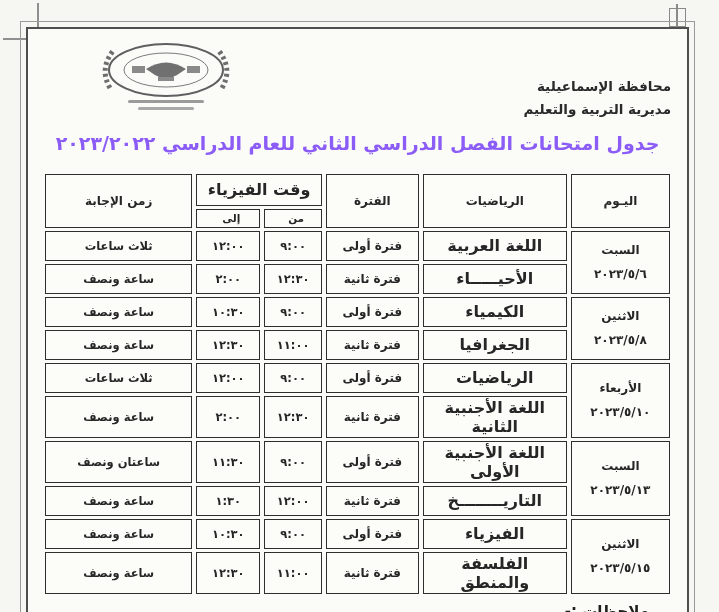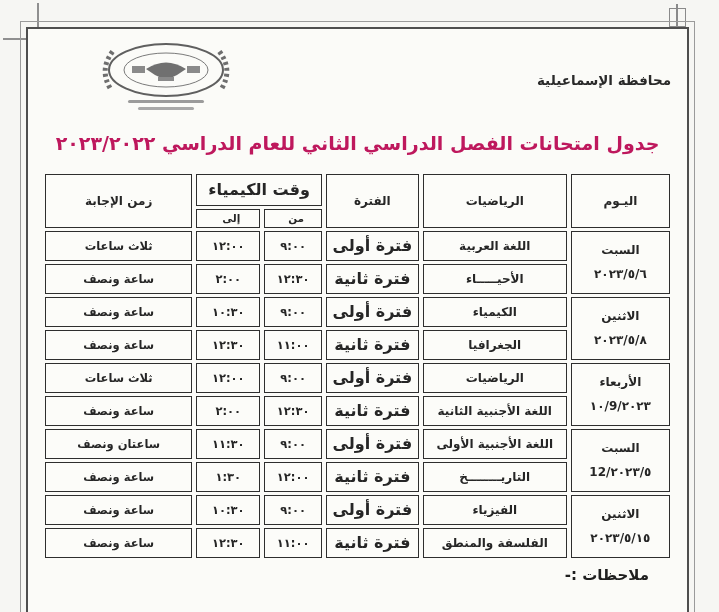--- a/index.html
+++ b/index.html
@@ -25,41 +25,41 @@
     position:absolute;right:33px;top:8px;width:15px;height:17px;
     border:1.5px solid #8a8a8a;background:transparent;
   }
   .mark-tr::after{
     content:"";position:absolute;left:6px;top:-5px;width:1.5px;height:26px;background:#8a8a8a;
   }
 
   .content{padding:5px 10px 0 10px;}
 
   
-  .doc-header{display:flex;direction:rtl;align-items:center;padding:6px 6px 0 0;}
+  .doc-header{display:flex;direction:rtl;align-items:flex-end;padding:6px 6px 0 0;}
   .org-lines{text-align:right;font-size:13.5px;font-weight:700;line-height:1.65;color:#2a2a2a;}
   .logo{margin-inline-start:auto;margin-inline-end:52px;margin-top:0;}
 
   .title-block{direction:rtl;text-align:center;font-weight:700;font-size:19px;
-    line-height:2.15;margin-top:3px;color:#be185d;letter-spacing:0;}
+    line-height:2.15;margin-top:3px;color:#8b5cf6;letter-spacing:0;}
 
   
   table.sched{
     width:calc(100% - 6px);margin:7px auto 0;direction:rtl;
     border-collapse:separate;border-spacing:4px 3px;table-layout:fixed;
   }
   .sched th,.sched td{
     border:1.6px solid #2e2e2e;background:#fcfcf9;text-align:center;
     vertical-align:middle;padding:1px 2px;color:#262626;overflow:hidden;
   }
   .sched th.main{font-size:12px;font-weight:700;height:46px;}
   .sched th.time-head{font-size:16px;font-weight:700;height:28px;}
   .sched th.sub{font-size:10.5px;font-weight:700;height:15px;padding-left:8px;}
-  .sched td{font-size:16px;font-weight:700;height:26px;}
-  .sched td.subj{font-size:12px;}
+  .sched td{font-size:12px;font-weight:700;height:26px;}
+  .sched td.subj{font-size:16px;}
   .sched td.dur{font-size:11.5px;}
   .sched td.day{line-height:2.0;font-size:12px;}
   .sched td.time{font-size:11.5px;margin-left:43px;}
 
   .notes{direction:rtl;text-align:right;font-weight:700;font-size:15px;
     padding:5px 28px 0 0;color:#1f1f1f;}
 </style>
 </head>
 <body>
 
@@ -68,20 +68,21 @@
   <div class="cropmark mark-tl-v"></div>
   <div class="cropmark mark-tl-h"></div>
   <div class="mark-tr"></div>
 
   <div class="frame">
     <div class="content">
 
       <div class="doc-header">
         <div class="org-lines">
           <div>محافظة الإسماعيلية</div>
+          <div>مديرية التربية والتعليم</div>
         </div>
         <div class="logo">
           <svg width="152" height="76" viewBox="0 0 152 76" aria-hidden="true">
             <ellipse cx="76" cy="30" rx="57" ry="26" fill="none" stroke="#5f5f5f" stroke-width="2"></ellipse>
             <ellipse cx="76" cy="30" rx="42" ry="17" fill="none" stroke="#7a7a7a" stroke-width="1"></ellipse>
             <path d="M20,48 Q9,29 23,11" stroke="#6e6e6e" stroke-width="5" stroke-dasharray="3 3" fill="none"></path>
             <path d="M132,48 Q143,29 129,11" stroke="#6e6e6e" stroke-width="5" stroke-dasharray="3 3" fill="none"></path>
             <path d="M56,29 q20,-13 40,0 l-9,6 q-11,7 -22,0 z" fill="#707070"></path>
             <rect x="42" y="26" width="13" height="7" fill="#8a8a8a"></rect>
             <rect x="97" y="26" width="13" height="7" fill="#8a8a8a"></rect>
@@ -103,21 +104,21 @@
           <col style="width:14.5%">
           <col style="width:9%">
           <col style="width:10%">
           <col style="width:23%">
         </colgroup>
         <thead>
           <tr>
             <th class="main" rowspan="2">اليـوم</th>
             <th class="main" rowspan="2">الرياضيات</th>
             <th class="main" rowspan="2">الفترة</th>
-            <th class="time-head" colspan="2">وقت الكيمياء</th>
+            <th class="time-head" colspan="2">وقت الفيزياء</th>
             <th class="main" rowspan="2">زمن الإجابة</th>
           </tr>
           <tr>
             <th class="sub">من</th>
             <th class="sub">إلى</th>
           </tr>
         </thead>
         <tbody>
 
           <tr>
@@ -154,40 +155,40 @@
             <td class="subj">الجغرافيا</td>
             <td>فترة ثانية</td>
             <td class="time">١١:٠٠</td>
             <td class="time">١٢:٣٠</td>
             <td class="dur">ساعة ونصف</td>
           </tr>
 
           <tr>
             <td class="day" rowspan="2">
               <div>الأربعاء</div>
-              <div>٢٠٢٣/9/١٠</div>
+              <div>٢٠٢٣/٥/١٠</div>
             </td>
             <td class="subj">الرياضيات</td>
             <td>فترة أولى</td>
             <td class="time">٩:٠٠</td>
             <td class="time">١٢:٠٠</td>
             <td class="dur">ثلاث ساعات</td>
           </tr>
           <tr>
             <td class="subj">اللغة الأجنبية الثانية</td>
             <td>فترة ثانية</td>
             <td class="time">١٢:٣٠</td>
             <td class="time">٢:٠٠</td>
             <td class="dur">ساعة ونصف</td>
           </tr>
 
           <tr>
             <td class="day" rowspan="2">
               <div>السبت</div>
-              <div>٢٠٢٣/٥/12</div>
+              <div>٢٠٢٣/٥/١٣</div>
             </td>
             <td class="subj">اللغة الأجنبية الأولى</td>
             <td>فترة أولى</td>
             <td class="time">٩:٠٠</td>
             <td class="time">١١:٣٠</td>
             <td class="dur">ساعتان ونصف</td>
           </tr>
           <tr>
             <td class="subj">التاريــــــــخ</td>
             <td>فترة ثانية</td>

